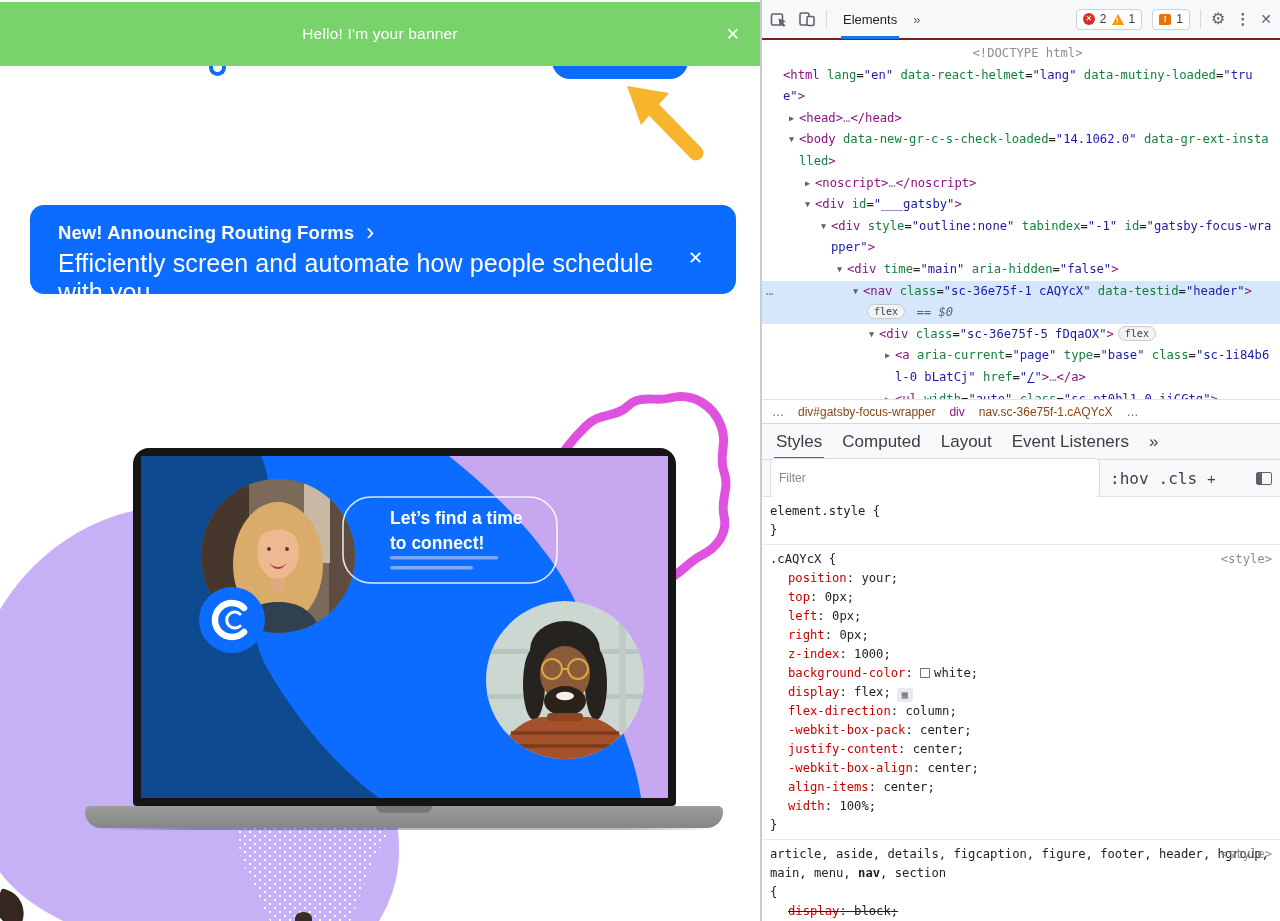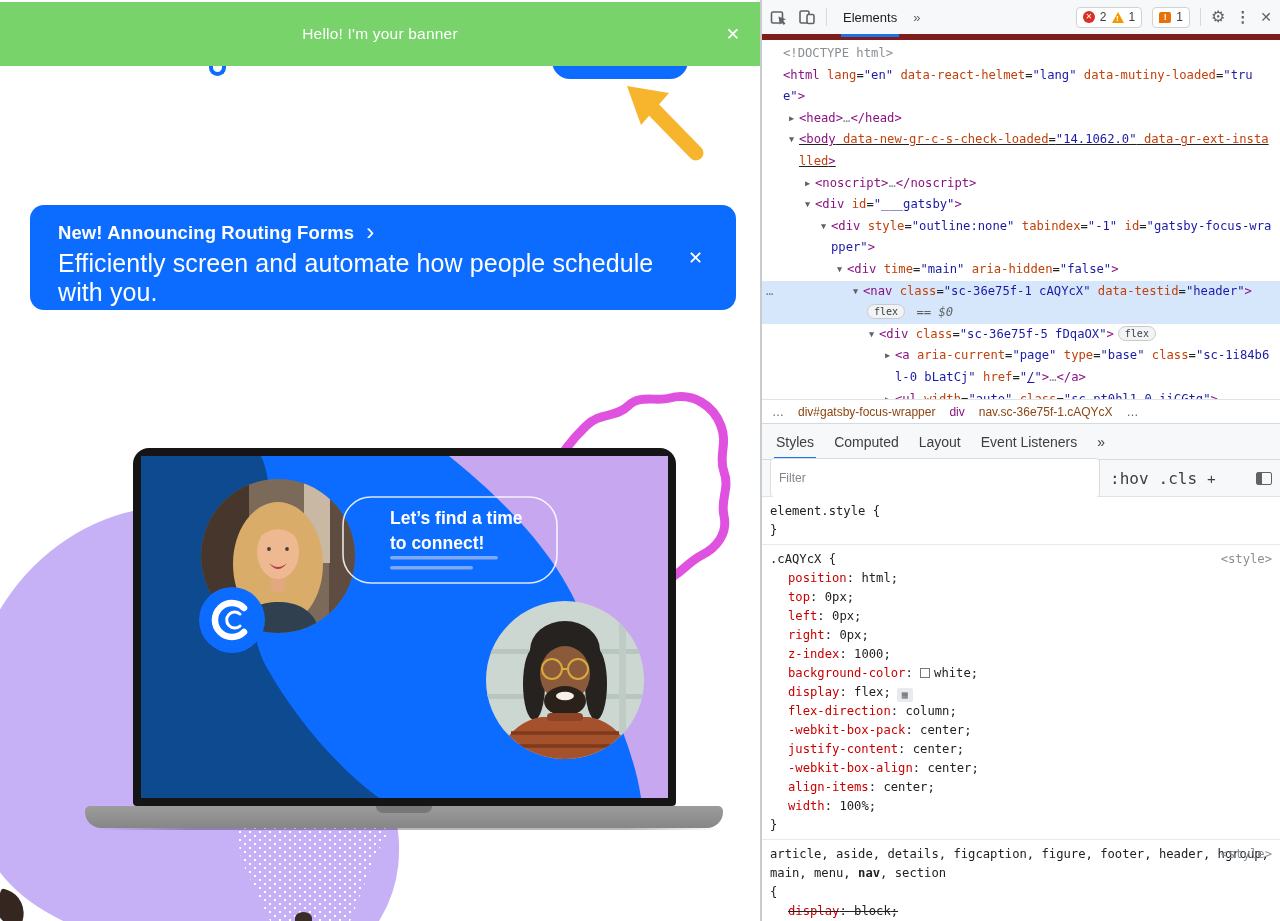--- a/index.html
+++ b/index.html
@@ -48,34 +48,34 @@
   
   .btn-peek { position:absolute; left:552px; top:55px; width:136px; height:24px; background:#0b6cff;
            border-radius:0 0 18px 18px; }
   .y-desc { position:absolute; left:209px; top:63px; width:17px; height:13px;
            border:4.5px solid #0b6cff; border-top:none; border-radius:0 0 12px 12px; }
 
   
   .arrow-cursor { position:absolute; left:610px; top:80px; }
 
   
-  .promo { position:absolute; left:30px; top:205px; width:706px; height:105px; background:#0b6cff;
+  .promo { position:absolute; left:30px; top:205px; width:706px; height:89px; background:#0b6cff;
            border-radius:14px; color:#fff; padding:17px 70px 0 28px; }
   .promo-title-row { display:flex; align-items:center; gap:12px; }
   .promo-title { font-size:18.5px; font-weight:700; letter-spacing:.1px; }
   .promo-chevron { font-size:24px; font-weight:400; line-height:16px; margin-top:-3px; }
   .promo-sub { margin-top:5px; font-size:25px; font-weight:400; letter-spacing:.1px; }
   .promo .close { position:absolute; right:33px; top:42px; font-size:18px; cursor:pointer; }
 
   
   .pane-divider { position:absolute; left:760px; top:0; width:2px; height:921px; background:#c9cccf; }
   .devtools { position:absolute; left:762px; top:0; width:518px; height:921px; background:#fff; }
 
   .dt-toolbar { position:absolute; left:0; top:0; width:518px; height:40px; background:#f7f8f9;
-           border-bottom:6px solid #7f1d1d; display:flex; align-items:center; padding:0 8px; gap:10px; }
+           border-bottom:2px solid #7f1d1d; display:flex; align-items:center; padding:0 8px; gap:10px; }
   .dt-toolbar .vdiv { width:1px; height:18px; background:#d7dadd; }
   .dt-tab { position:relative; height:40px; display:flex; align-items:center; padding:0 6px;
            font-size:13px; color:#202124; }
   .dt-tab .underline { position:absolute; left:4px; right:4px; bottom:0; height:3px; background:#1a73e8; }
   .dt-more { color:#5f6368; font-size:13px; letter-spacing:-1px; }
   .badge-box { display:flex; align-items:center; gap:5px; border:1px solid #d0d3d6; background:#fff;
            border-radius:4px; height:21px; padding:0 6px; font-size:12px; color:#3c4043; }
   .errdot { width:12px; height:12px; border-radius:50%; background:#d93025; position:relative; }
   .errdot::before { content:"✕"; position:absolute; left:0; right:0; top:0; bottom:0; color:#fff;
            font-size:8px; line-height:12px; text-align:center; }
@@ -91,39 +91,39 @@
 
   
   .dom-tree { position:absolute; left:0; top:41px; width:518px; height:358px; overflow:hidden;
            font-family:"DejaVu Sans Mono",monospace; font-size:12.2px; line-height:21.6px; color:#202124;
            padding-top:2px; }
   .tl { position:relative; padding-right:8px; word-break:break-all; white-space:pre-wrap; }
   .tl.sel { background:#d6e7fb; }
   .gut { position:absolute; left:4px; top:0; color:#80868b; }
   .arw { display:inline-block; width:15px; margin-left:-15px; color:#5f6368; font-size:8.5px; text-align:center;
            vertical-align:1px; }
-  .tok-t { color:#881280; } .tok-a { color:#c2410c; } .tok-v { color:#1a1aa6; }
+  .tok-t { color:#881280; } .tok-a { color:#15803d; } .tok-v { color:#1a1aa6; }
   .tok-w { color:#202124; } .tok-g { color:#8a8f94; }
   .tok-l { color:#1a1aa6; text-decoration:underline; }
   .tok-e { color:#5f6368; font-style:italic; }
   .tok-f { display:inline-block; border:1px solid #c8cbce; background:#f1f3f4; color:#3c4043;
            border-radius:9px; font-size:10px; line-height:13px; padding:0 6px; margin:0 4px; vertical-align:1px; }
 
   
   .crumbs { position:absolute; left:0; top:399px; width:518px; height:24px; background:#fff;
            border-top:1px solid #e0e3e6; display:flex; align-items:center; gap:14px; padding:0 10px;
            font-size:12px; overflow:hidden; }
   .crumb-dots { color:#5f6368; } .crumb-el { color:#8c4513; } .crumb-tag { color:#881280; }
 
   
   .style-tabs { position:absolute; left:0; top:423px; width:518px; height:37px; background:#f7f8f9;
            border-top:1px solid #d7dadd; border-bottom:1px solid #d7dadd; display:flex; align-items:center;
            padding:0 4px; }
   .stab { position:relative; height:37px; display:flex; align-items:center; padding:0 10px;
-           font-size:14px; color:#3c4043; }
+           font-size:17px; color:#3c4043; }
   .stab.active .underline { position:absolute; left:8px; right:8px; bottom:0; height:3px; background:#1a73e8; }
 
   
   .filter-row { position:absolute; left:0; top:460px; width:518px; height:37px; background:#f7f8f9;
            border-bottom:1px solid #e0e3e6; display:flex; align-items:center; padding:0 8px; gap:10px; }
   .filter-input { flex:0 0 330px; height:40px; background:#fff; border:1px solid #dadce0; border-radius:4px;
            font-size:12px; color:#202124; padding:0 8px; font-family:"Liberation Sans",sans-serif; }
   .filter-input::placeholder { color:#80868b; }
   .hovcls { font-size:16px; color:#3c4043; font-family:"DejaVu Sans Mono",monospace; }
   .plus { font-size:15px; color:#3c4043; position:relative; }
@@ -287,24 +287,24 @@
         <span class="issueico"></span>
         <span>1</span>
       </div>
       <div class="vdiv"></div>
       <span class="tool-ic">⚙</span>
       <span class="kebab">⋮</span>
       <span class="dt-close">✕</span>
     </div>
 
     <div class="dom-tree">
-        <div class="tl" style="padding-left: 21px;"><span class="tok-g">&lt;!DOCTYPE html&gt;</span></div>
+        <div class="tl" style="padding-left: 21px; text-align: center;"><span class="tok-g">&lt;!DOCTYPE html&gt;</span></div>
         <div class="tl" style="padding-left: 21px;"><span class="tok-t">&lt;html</span><span class="tok-a"> lang</span><span class="tok-w">=</span><span class="tok-v">"en"</span><span class="tok-a"> data-react-helmet</span><span class="tok-w">=</span><span class="tok-v">"lang"</span><span class="tok-a"> data-mutiny-loaded</span><span class="tok-w">=</span><span class="tok-v">"true"</span><span class="tok-t">&gt;</span></div>
         <div class="tl" style="padding-left: 37px;"><span class="arw">▶</span><span class="tok-t">&lt;head&gt;</span><span class="tok-g">…</span><span class="tok-t">&lt;/head&gt;</span></div>
-        <div class="tl" style="padding-left: 37px; text-decoration: underline;"><span class="arw">▼</span><span class="tok-t">&lt;body</span><span class="tok-a"> data-new-gr-c-s-check-loaded</span><span class="tok-w">=</span><span class="tok-v">"14.1062.0"</span><span class="tok-a"> data-gr-ext-installed</span><span class="tok-t">&gt;</span></div>
+        <div class="tl" style="padding-left: 37px;"><span class="arw">▼</span><span class="tok-t">&lt;body</span><span class="tok-a"> data-new-gr-c-s-check-loaded</span><span class="tok-w">=</span><span class="tok-v">"14.1062.0"</span><span class="tok-a"> data-gr-ext-installed</span><span class="tok-t">&gt;</span></div>
         <div class="tl" style="padding-left: 53px;"><span class="arw">▶</span><span class="tok-t">&lt;noscript&gt;</span><span class="tok-g">…</span><span class="tok-t">&lt;/noscript&gt;</span></div>
         <div class="tl" style="padding-left: 53px;"><span class="arw">▼</span><span class="tok-t">&lt;div</span><span class="tok-a"> id</span><span class="tok-w">=</span><span class="tok-v">"___gatsby"</span><span class="tok-t">&gt;</span></div>
         <div class="tl" style="padding-left: 69px;"><span class="arw">▼</span><span class="tok-t">&lt;div</span><span class="tok-a"> style</span><span class="tok-w">=</span><span class="tok-v">"outline:none"</span><span class="tok-a"> tabindex</span><span class="tok-w">=</span><span class="tok-v">"-1"</span><span class="tok-a"> id</span><span class="tok-w">=</span><span class="tok-v">"gatsby-focus-wrapper"</span><span class="tok-t">&gt;</span></div>
         <div class="tl" style="padding-left: 85px;"><span class="arw">▼</span><span class="tok-t">&lt;div</span><span class="tok-a"> time</span><span class="tok-w">=</span><span class="tok-v">"main"</span><span class="tok-a"> aria-hidden</span><span class="tok-w">=</span><span class="tok-v">"false"</span><span class="tok-t">&gt;</span></div>
         <div class="tl sel" style="padding-left: 101px;"><span class="gut">…</span><span class="arw">▼</span><span class="tok-t">&lt;nav</span><span class="tok-a"> class</span><span class="tok-w">=</span><span class="tok-v">"sc-36e75f-1 cAQYcX"</span><span class="tok-a"> data-testid</span><span class="tok-w">=</span><span class="tok-v">"header"</span><span class="tok-t">&gt;</span><span class="tok-f">flex</span><span class="tok-e"> == $0</span></div>
         <div class="tl" style="padding-left: 117px;"><span class="arw">▼</span><span class="tok-t">&lt;div</span><span class="tok-a"> class</span><span class="tok-w">=</span><span class="tok-v">"sc-36e75f-5 fDqaOX"</span><span class="tok-t">&gt;</span><span class="tok-f">flex</span></div>
         <div class="tl" style="padding-left: 133px;"><span class="arw">▶</span><span class="tok-t">&lt;a</span><span class="tok-a"> aria-current</span><span class="tok-w">=</span><span class="tok-v">"page"</span><span class="tok-a"> type</span><span class="tok-w">=</span><span class="tok-v">"base"</span><span class="tok-a"> class</span><span class="tok-w">=</span><span class="tok-v">"sc-1i84b6l-0 bLatCj"</span><span class="tok-a"> href</span><span class="tok-w">=</span><span class="tok-v">"</span><span class="tok-l">/</span><span class="tok-v">"</span><span class="tok-t">&gt;</span><span class="tok-g">…</span><span class="tok-t">&lt;/a&gt;</span></div>
         <div class="tl" style="padding-left: 133px;"><span class="arw">▶</span><span class="tok-t">&lt;ul</span><span class="tok-a"> width</span><span class="tok-w">=</span><span class="tok-v">"auto"</span><span class="tok-a"> class</span><span class="tok-w">=</span><span class="tok-v">"sc-pt0hl1-0 iiCGtg"</span><span class="tok-t">&gt;</span></div>
       </div>
 
@@ -346,21 +346,21 @@
     </div>
 
     <div class="styles-pane">
         <div class="rule">
           <div class="rsel"><span>element.style</span><span> {</span></div>
           <div class="rline">}</div>
         </div>
         <div class="rule">
           <span class="rsrc">&lt;style&gt;</span>
           <div class="rsel"><span>.cAQYcX</span><span> {</span></div>
-          <div class="pline"><span class="pname">position</span>: <span class="pval">html</span>;</div>
+          <div class="pline"><span class="pname">position</span>: <span class="pval">your</span>;</div>
           <div class="pline"><span class="pname">top</span>: <span class="pval">0px</span>;</div>
           <div class="pline"><span class="pname">left</span>: <span class="pval">0px</span>;</div>
           <div class="pline"><span class="pname">right</span>: <span class="pval">0px</span>;</div>
           <div class="pline"><span class="pname">z-index</span>: <span class="pval">1000</span>;</div>
           <div class="pline"><span class="pname">background-color</span>: <span class="swatch" style="background: rgb(255, 255, 255);"></span><span class="pval">white</span>;</div>
           <div class="pline"><span class="pname">display</span>: <span class="pval">flex</span>;<span class="flexicon">▦</span></div>
           <div class="pline"><span class="pname">flex-direction</span>: <span class="pval">column</span>;</div>
           <div class="pline"><span class="pname">-webkit-box-pack</span>: <span class="pval">center</span>;</div>
           <div class="pline"><span class="pname">justify-content</span>: <span class="pval">center</span>;</div>
           <div class="pline"><span class="pname">-webkit-box-align</span>: <span class="pval">center</span>;</div>

